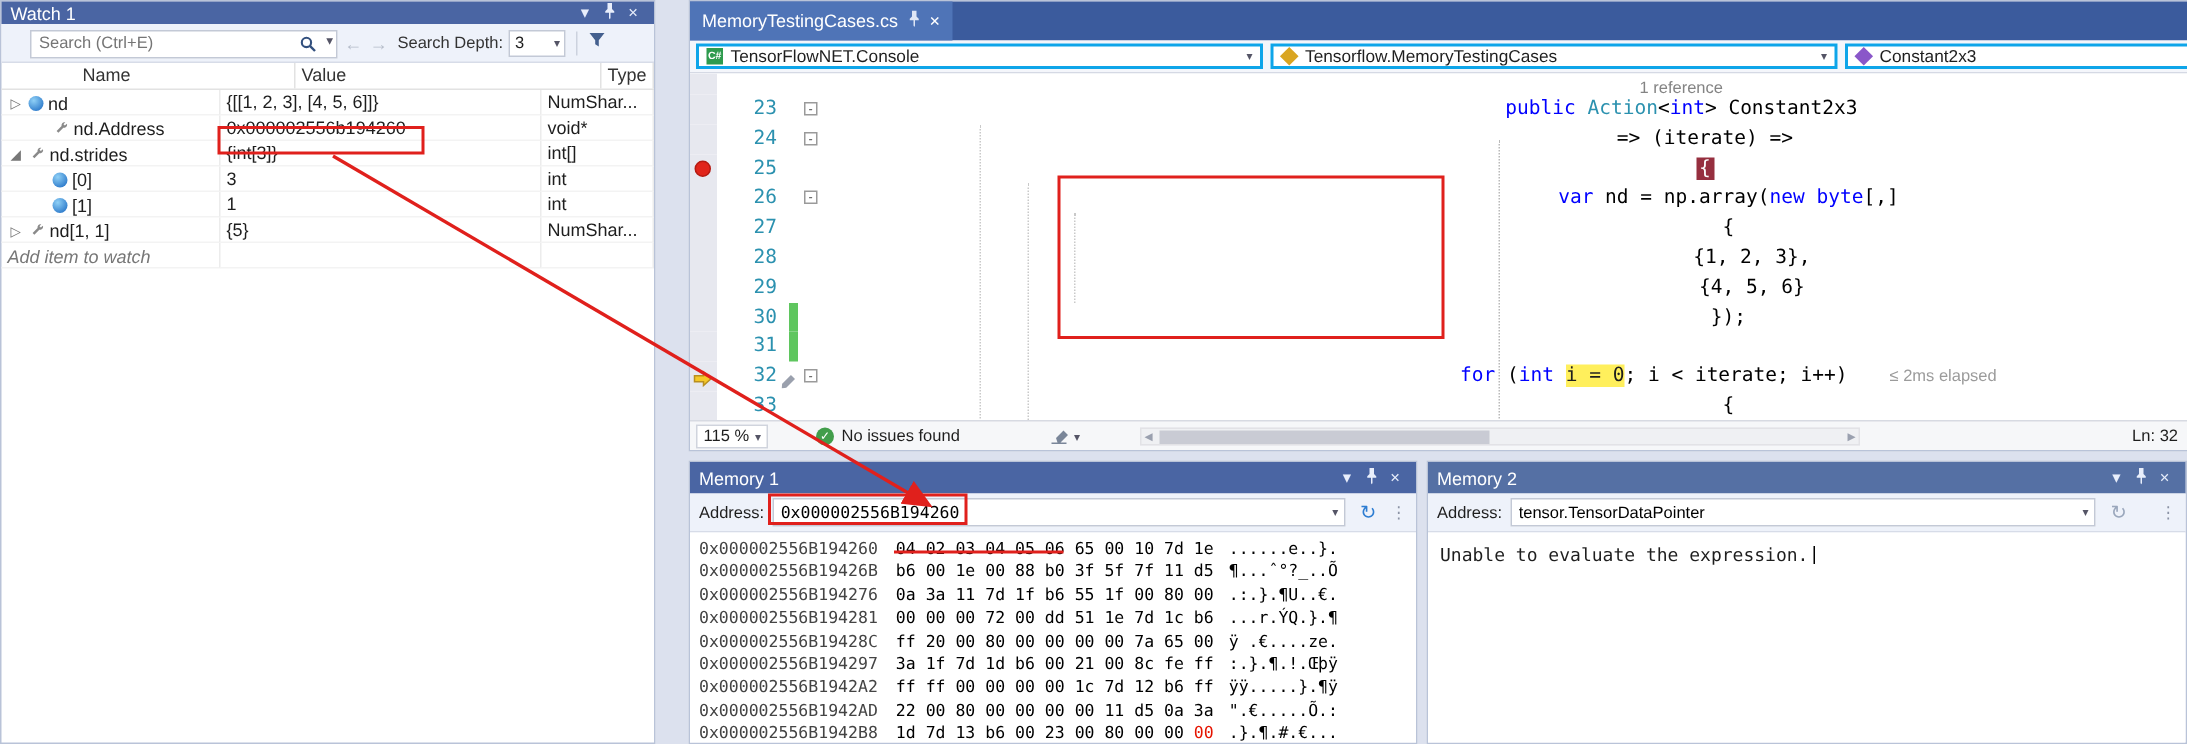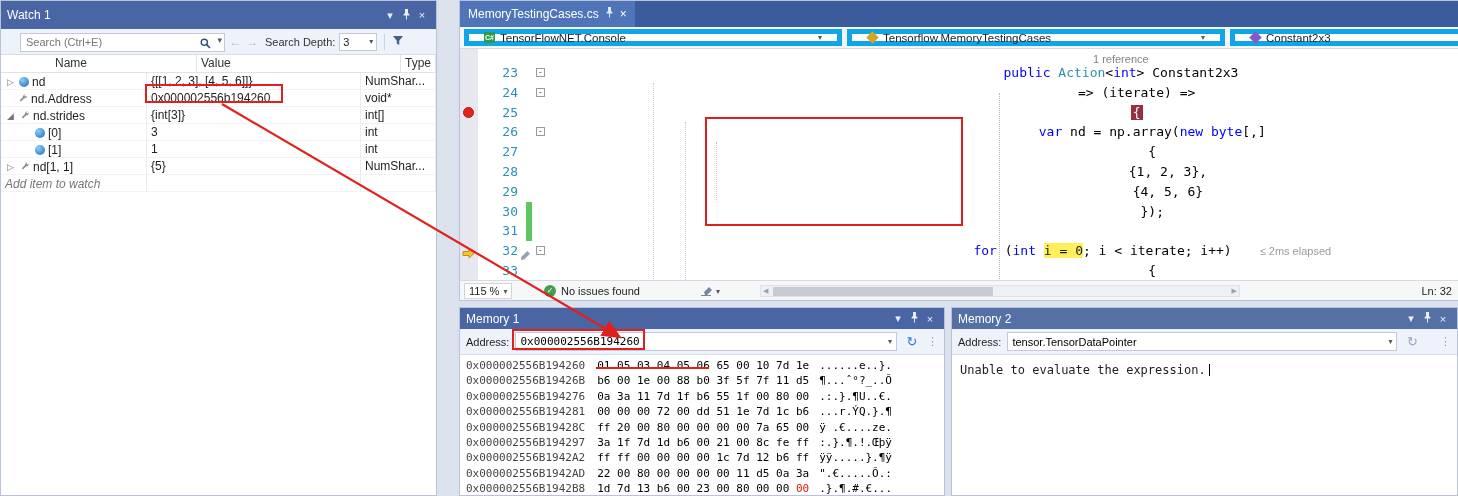--- a/index.html
+++ b/index.html
@@ -7,21 +7,21 @@
   body { position:relative; background:#dce1ee; overflow:hidden; color:#1e1e1e; }
 
   .panel { position:absolute; background:#fff; border:1px solid #b9c3d8; }
   #watch-panel  { left:0;   top:0;   width:437px; height:496px; }
   #editor-panel { left:459px; top:0; width:1154px; height:301px; }
   #mem1-panel   { left:459px; top:307px; width:486px; height:189px; }
   #mem2-panel   { left:951px; top:307px; width:507px; height:189px; }
 
   
   .tbar { display:flex; align-items:center; background:#4a65a3; color:#fff; padding:0 6px; }
-  #watch-panel .tbar { height:28px; }
+  #watch-panel .tbar { height:15px; }
   #mem1-panel .tbar, #mem2-panel .tbar { height:21px; }
   #mem2-panel .tbar { background:#5570a4; }
   .tbar-t { font-size:12px; flex:1; white-space:nowrap; }
   .tbar-i { width:16px; text-align:center; font-size:11px; color:#e8eefb; cursor:default; }
 
   
   .w-toolbar { height:26px; background:#eef2fa; border-bottom:1px solid #d7dce8; display:flex; align-items:center; padding:0 19px; gap:4px; }
   .w-search { position:relative; width:205px; height:19px; }
   .w-search input { width:100%; height:100%; border:1px solid #c3c9d6; font:11px "Liberation Sans",sans-serif; padding:0 30px 0 5px; color:#444; }
   .w-search .mag { position:absolute; right:14px; top:3px; }
@@ -49,21 +49,21 @@
   .ico-prop { width:11px; height:11px; flex:0 0 11px; display:inline-block; }
   .w-addrow { display:flex; height:17px; font-size:12px; }
   .w-addrow .w-name { color:#777; font-style:italic;text-align:right; }
 
   
   .e-tabs { height:26px; background:#3b5b9d; display:flex; align-items:stretch; color:#fff; }
   .e-tab { background:#4f74b7; display:flex; align-items:center; gap:6px; padding:0 8px; font-size:12px; }
   .e-tabs .spacer { flex:1; }
   .e-tabs .tbar-i { align-self:center; }
   .e-nav { height:22px; background:#f4f6fb; border-bottom:1px solid #d5d9e4; display:flex; gap:5px; padding:2px 4px; }
-  .e-navcombo { flex:1; background:#fff; border:5px solid #0ea5e9; display:flex; align-items:center; gap:5px; font-size:11.5px; padding:0 15px; }
+  .e-navcombo { flex:1; background:#fff; border:2px solid #0ea5e9; display:flex; align-items:center; gap:5px; font-size:11.5px; padding:0 5px; }
   .e-navcombo .dd { margin-left:auto; font-size:8px; color:#556; }
   .nav-ico { width:11px; height:11px; flex:0 0 11px; }
   .nav-ico.proj { background:#2e9b4e; color:#fff; font:bold 7px/11px "Liberation Sans",sans-serif; text-align:center; }
   .nav-ico.cls  { background:#d9a521; transform:rotate(45deg) scale(.8); }
   .nav-ico.meth { background:#8a57c9; transform:rotate(45deg) scale(.8); }
 
   #code-area { position:absolute; left:0; top:48px; right:14px; bottom:20px; background:#fff; overflow:hidden; }
   .c-line, .c-lensrow { display:flex; height:19.8px; position:relative; }
   .c-lensrow { height:14px; }
   .c-glyph { width:18px; flex:0 0 18px; background:#e7e8ef; position:relative; }
@@ -171,21 +171,21 @@
       <div class="w-row">
         <div class="w-cell w-name" style="padding-left: 4px;">
           <span class="w-exp">▷</span>
           <span class="ico-field"></span>
           <span>nd</span>
         </div>
         <div class="w-cell w-value">{[[1, 2, 3], [4, 5, 6]]}</div>
         <div class="w-cell w-type">NumShar...</div>
       </div>
       <div class="w-row">
-        <div class="w-cell w-name" style="padding-left: 2px;">
+        <div class="w-cell w-name" style="padding-left: 20px;">
           <span class="w-exp"></span>
           <span class="ico-prop"><svg viewBox="0 0 16 16" width="11" height="11">
               <path fill="#8a8a8a" d="M14.2 4.6c0 .4-.1.8-.3 1.2-.6 1.3-2 2-3.4 1.7L5.7 12.3 4 10.6l4.8-4.8C8.5 4.4 9.2 3 10.5 2.4c.6-.3 1.3-.4 1.9-.2L10.6 4l1.4 1.4 1.8-1.8z"></path>
             </svg></span>
           <span>nd.Address</span>
         </div>
         <div class="w-cell w-value">0x000002556b194260</div>
         <div class="w-cell w-type">void*</div>
       </div>
       <div class="w-row">
@@ -423,21 +423,21 @@
   <div class="m-toolbar">
     <span>Address:</span>
     <span class="m-addr">
       <input value="0x000002556B194260" style="">
       <span class="dd">▾</span>
     </span>
     <span class="m-refresh">↻</span>
     <span class="m-ovf">⋮</span>
   </div>
   <div class="m-content">
-      <div class="m-row"><span class="m-a">0x000002556B194260</span><span class="m-b">01 05 03 04 05 06 65 00 10 7d 1e</span><span class="m-asc">......e..}.</span></div>
+      <div class="m-row"><span class="m-a">0x000002556B194260</span><span class="m-b">04 02 03 04 05 06 65 00 10 7d 1e</span><span class="m-asc">......e..}.</span></div>
       <div class="m-row"><span class="m-a">0x000002556B19426B</span><span class="m-b">b6 00 1e 00 88 b0 3f 5f 7f 11 d5</span><span class="m-asc">¶...ˆ°?_..Õ</span></div>
       <div class="m-row"><span class="m-a">0x000002556B194276</span><span class="m-b">0a 3a 11 7d 1f b6 55 1f 00 80 00</span><span class="m-asc">.:.}.¶U..€.</span></div>
       <div class="m-row"><span class="m-a">0x000002556B194281</span><span class="m-b">00 00 00 72 00 dd 51 1e 7d 1c b6</span><span class="m-asc">...r.ÝQ.}.¶</span></div>
       <div class="m-row"><span class="m-a">0x000002556B19428C</span><span class="m-b">ff 20 00 80 00 00 00 00 7a 65 00</span><span class="m-asc">ÿ .€....ze.</span></div>
       <div class="m-row"><span class="m-a">0x000002556B194297</span><span class="m-b">3a 1f 7d 1d b6 00 21 00 8c fe ff</span><span class="m-asc">:.}.¶.!.Œþÿ</span></div>
       <div class="m-row"><span class="m-a">0x000002556B1942A2</span><span class="m-b">ff ff 00 00 00 00 1c 7d 12 b6 ff</span><span class="m-asc">ÿÿ.....}.¶ÿ</span></div>
       <div class="m-row"><span class="m-a">0x000002556B1942AD</span><span class="m-b">22 00 80 00 00 00 00 11 d5 0a 3a</span><span class="m-asc">".€.....Õ.:</span></div>
       <div class="m-row"><span class="m-a">0x000002556B1942B8</span><span class="m-b">1d 7d 13 b6 00 23 00 80 00 00 </span><span class="m-b-red">00</span><span class="m-asc">.}.¶.#.€...</span></div>
     </div>
 </div>

